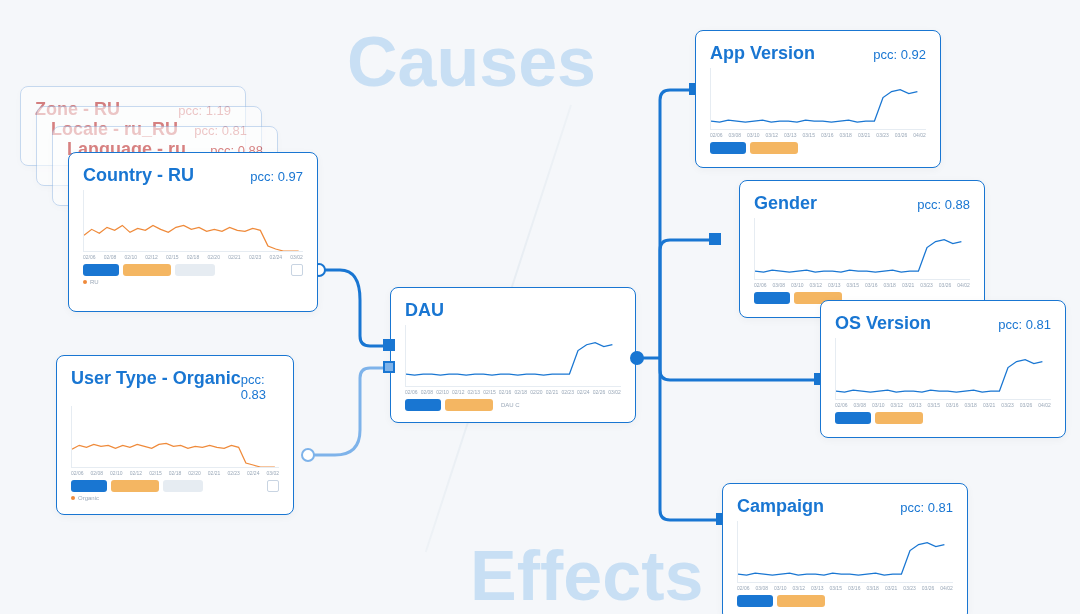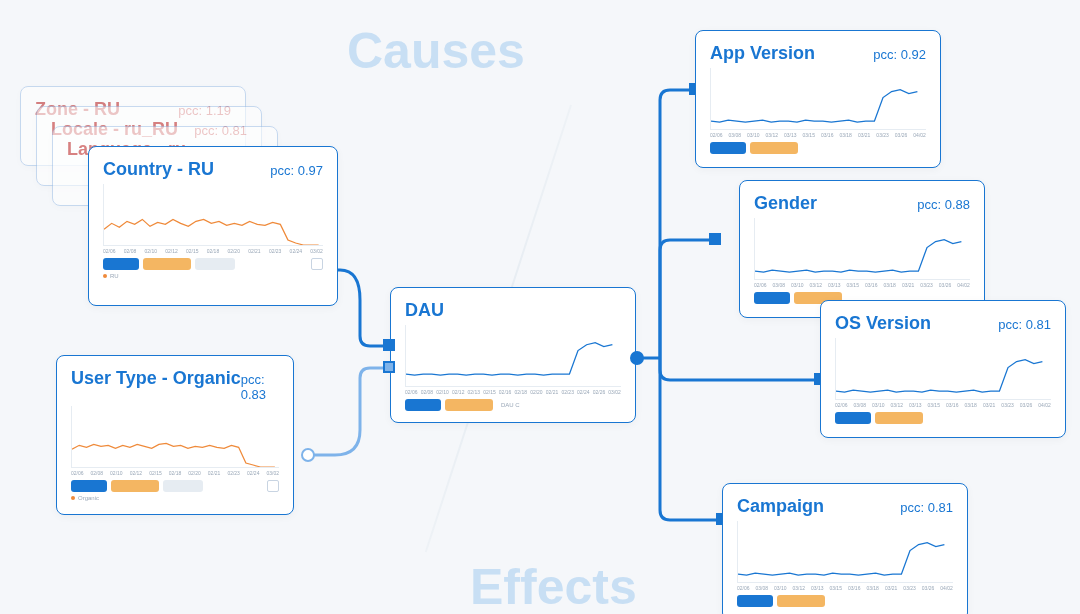--- a/index.html
+++ b/index.html
@@ -7,21 +7,21 @@
       width: 1080px;
       height: 614px;
       background: #f5f7fa;
       font-family: -apple-system, BlinkMacSystemFont, 'Segoe UI', Arial, sans-serif;
       position: relative;
       overflow: hidden;
       border-radius: 18px;
     }
     .bg-label {
       position: absolute;
-      font-size: 50px;
+      font-size: 70px;
       font-weight: 700;
       color: #c8dff4;
       user-select: none;
     }
     .bg-causes { top: 22px; left: 347px; }
     .bg-effects { bottom: -2px; left: 470px; }
     .divider-line {
       position: absolute;
       width: 2px;
       height: 470px;
@@ -207,21 +207,21 @@
       <span class="card-title">Locale - ru_RU</span>
       <span class="card-pcc">pcc: 0.81</span>
     </div>
   </div>
 <div class="card faded" style="top: 126px; left: 52px; width: 226px; height: 80px;">
     <div class="card-head">
       <span class="card-title">Language - ru</span>
       <span class="card-pcc">pcc: 0.88</span>
     </div>
   </div>
-<div class="card" style="top: 146px; left: 68px; width: 250px; height: 160px; margin-left: 20px;">
+<div class="card" style="top: 152px; left: 68px; width: 250px; height: 160px;">
     <div class="card-head">
       <span class="card-title">Country - RU</span>
       <span class="card-pcc">pcc: 0.97</span>
     </div>
     <div class="chart">
       <svg class="line" viewBox="0 0 200 62" preserveAspectRatio="none">
         <polyline fill="none" stroke="#ef8a3a" stroke-width="1.2" points="0,46 7,40 14,44 21,38 28,41 35,36 42,43 49,39 56,41 63,36 70,40 77,43 84,38 91,36 98,40 105,38 112,42 119,40 126,42 133,38 140,41 147,42 154,39 161,41 168,57 175,60 182,62 189,62 196,62"></polyline>
       </svg>
     </div>
     <div class="ticks">

